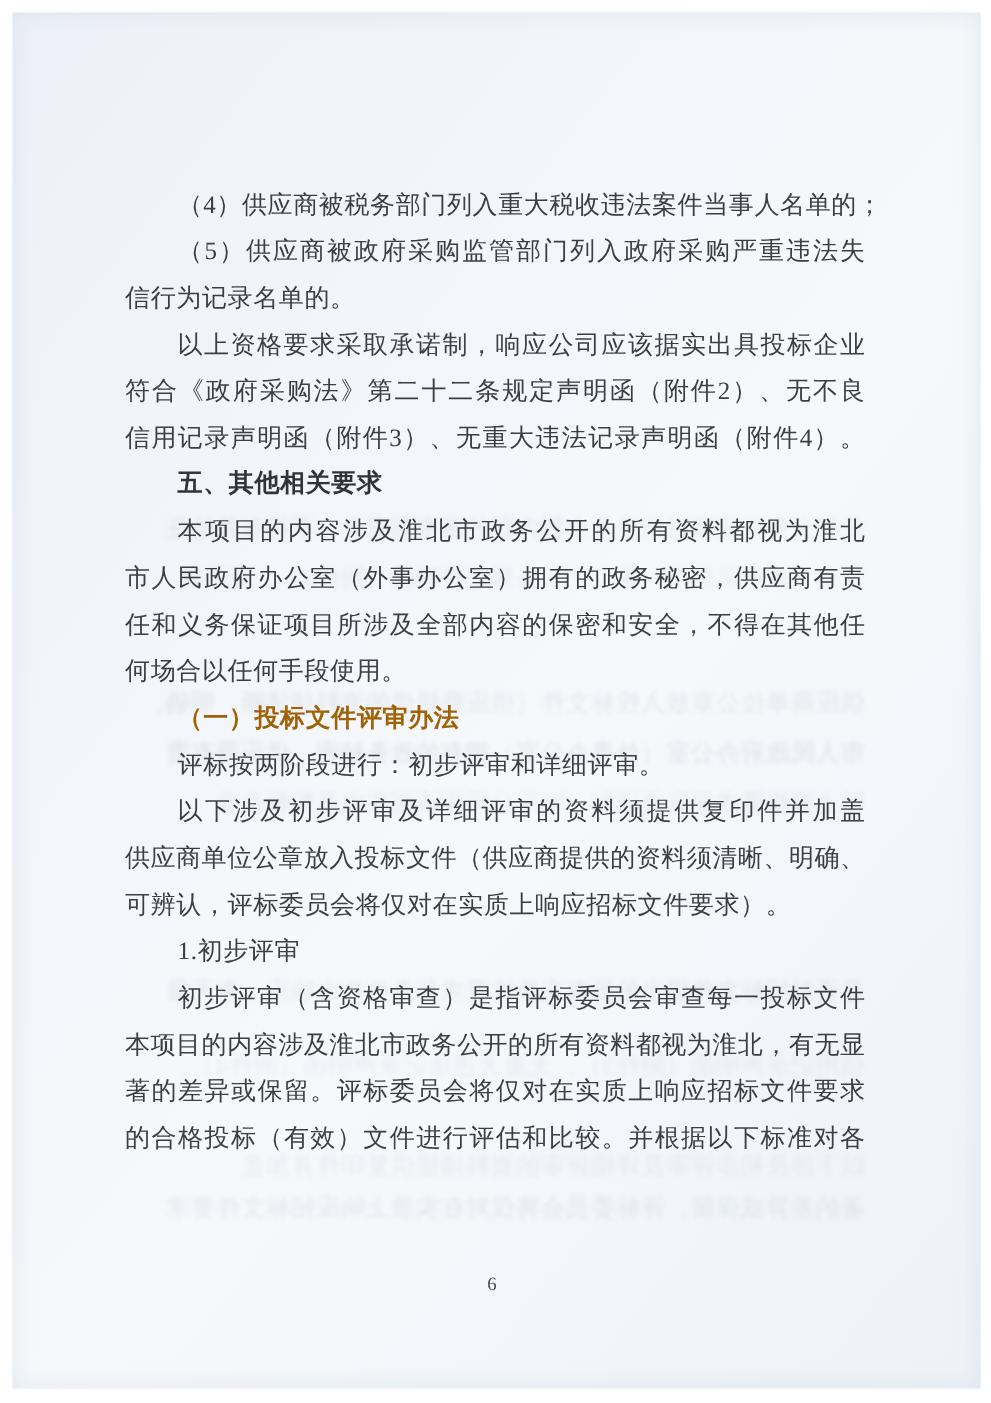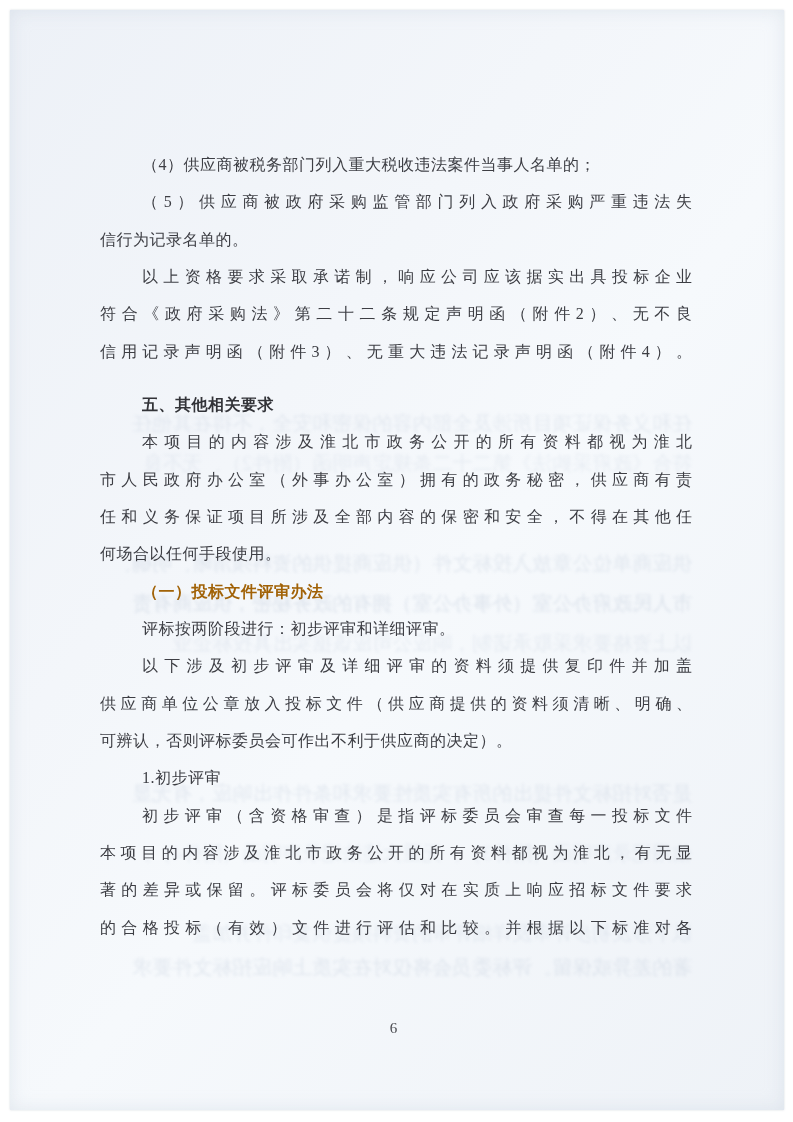--- a/index.html
+++ b/index.html
@@ -19,37 +19,36 @@
   }
   
   .doc-body{
     position:absolute;
     left:100px;top:146px;width:592px;
     color:#3d3e44;
   }
   .line{
     height:37.33px;
     line-height:37.33px;
-    font-size:16px;
+    font-size:20px;
     letter-spacing:.5px;
     white-space:nowrap;
     text-align:left;
   }
   .line.full{
     white-space:normal;
     text-align:justify;
     text-align-last:justify;
     letter-spacing:0;
   }
   .line.indent{ text-indent:42px; }
   .line.heading-hei{
-    font-family:Liberation Serif, serif;
+    font-family:Liberation Mono, monospace;
     font-weight:600;
     color:#323338;
-    margin-top:16px;
   }
   .line.heading-kai{
     font-family:"Liberation Serif", serif;
     font-weight:700;
     color:#a16207;
   }
   
   .ghost{
     position:absolute;
     left:100px;width:592px;
@@ -100,21 +99,21 @@
     <div class="line full">信用记录声明函（附件3）、无重大违法记录声明函（附件4）。</div>
     <div class="line heading-hei indent">五、其他相关要求</div>
     <div class="line indent full">本项目的内容涉及淮北市政务公开的所有资料都视为淮北</div>
     <div class="line full">市人民政府办公室（外事办公室）拥有的政务秘密，供应商有责</div>
     <div class="line full">任和义务保证项目所涉及全部内容的保密和安全，不得在其他任</div>
     <div class="line">何场合以任何手段使用。</div>
     <div class="line heading-kai indent">（一）投标文件评审办法</div>
     <div class="line indent">评标按两阶段进行：初步评审和详细评审。</div>
     <div class="line indent full">以下涉及初步评审及详细评审的资料须提供复印件并加盖</div>
     <div class="line full">供应商单位公章放入投标文件（供应商提供的资料须清晰、明确、</div>
-    <div class="line">可辨认，否则评标委员会可作出不利于供应商的决定）。</div>
+    <div class="line">可辨认，评标委员会将仅对在实质上响应招标文件要求）。</div>
     <div class="line indent">1.初步评审</div>
     <div class="line indent full">初步评审（含资格审查）是指评标委员会审查每一投标文件</div>
     <div class="line full">本项目的内容涉及淮北市政务公开的所有资料都视为淮北，有无显</div>
     <div class="line full">著的差异或保留。评标委员会将仅对在实质上响应招标文件要求</div>
     <div class="line full">的合格投标（有效）文件进行评估和比较。并根据以下标准对各</div>
   </div>
 
 <div class="page-number">6</div>
 
 </body></html>

